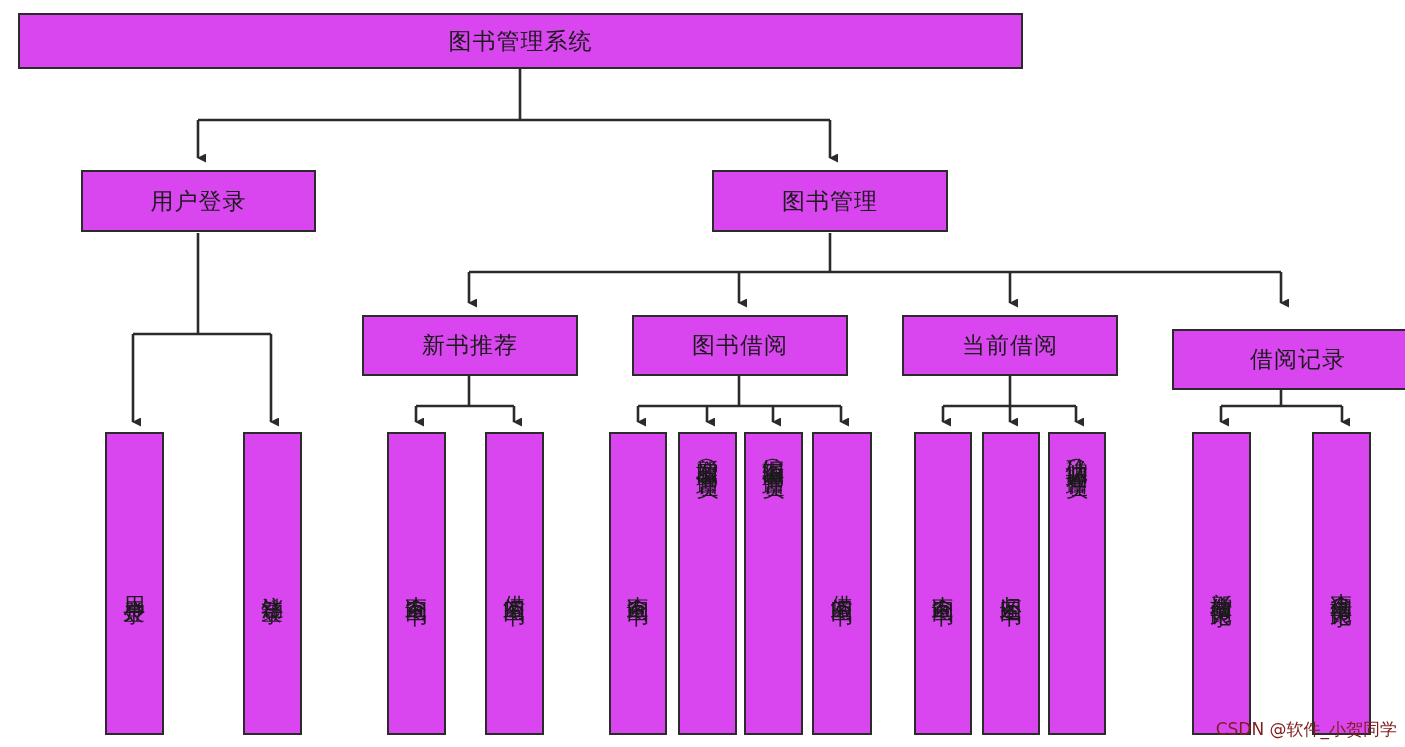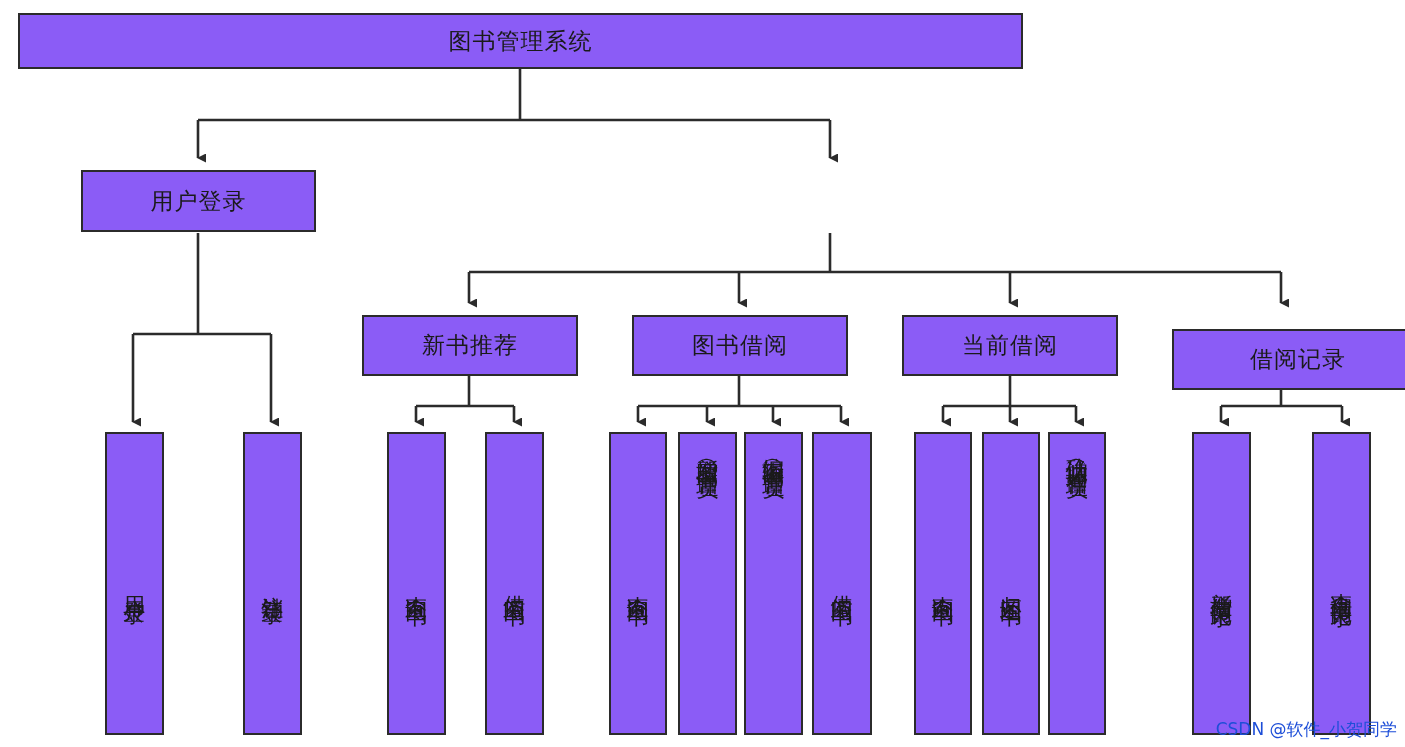--- a/index.html
+++ b/index.html
@@ -22,21 +22,21 @@
     position: absolute;
     left: 0;
     top: 0;
     width: 1405px;
     height: 747px;
   }
   .node {
     position: absolute;
     box-sizing: border-box;
     border: 2px solid #2b2b2b;
-    background: #8b5cf6;
+    background: #d946ef;
     display: flex;
     align-items: center;
     justify-content: center;
     z-index: 2;
   }
   .node-label {
     color: #1a1a1a;
     line-height: 1.0;
     text-align: center;
     white-space: nowrap;
@@ -68,21 +68,21 @@
   
   .node.vert.mid {
     align-items: center;
     padding-top: 0;
   }
   #watermark {
     position: absolute;
     right: 8px;
     bottom: 6px;
     font-size: 17px;
-    color: #1d4ed8;
+    color: #7f1d1d;
     z-index: 5;
     white-space: nowrap;
     pointer-events: none;
   }
 </style>
 </head>
 <body>
 
 <div id="diagram-root">
 
@@ -139,20 +139,23 @@
   </svg>
 
   <div class="node root horiz" style="left:18px; top:13px; width:1005px; height:56px;">
     <span class="node-label">图书管理系统</span>
   </div>
 
   <div class="node horiz" style="left:81px; top:170px; width:235px; height:62px;">
     <span class="node-label">用户登录</span>
   </div>
 
+  <div class="node horiz" style="left:712px; top:170px; width:236px; height:62px;">
+    <span class="node-label">图书管理</span>
+  </div>
 
   <div class="node horiz" style="left:632px; top:315px; width:216px; height:61px;">
     <span class="node-label">图书借阅</span>
   </div>
 
   <div class="node horiz" style="left:362px; top:315px; width:216px; height:61px;">
     <span class="node-label">新书推荐</span>
   </div>
 
   <div class="node horiz" style="left:902px; top:315px; width:216px; height:61px;justify-content:center;">

